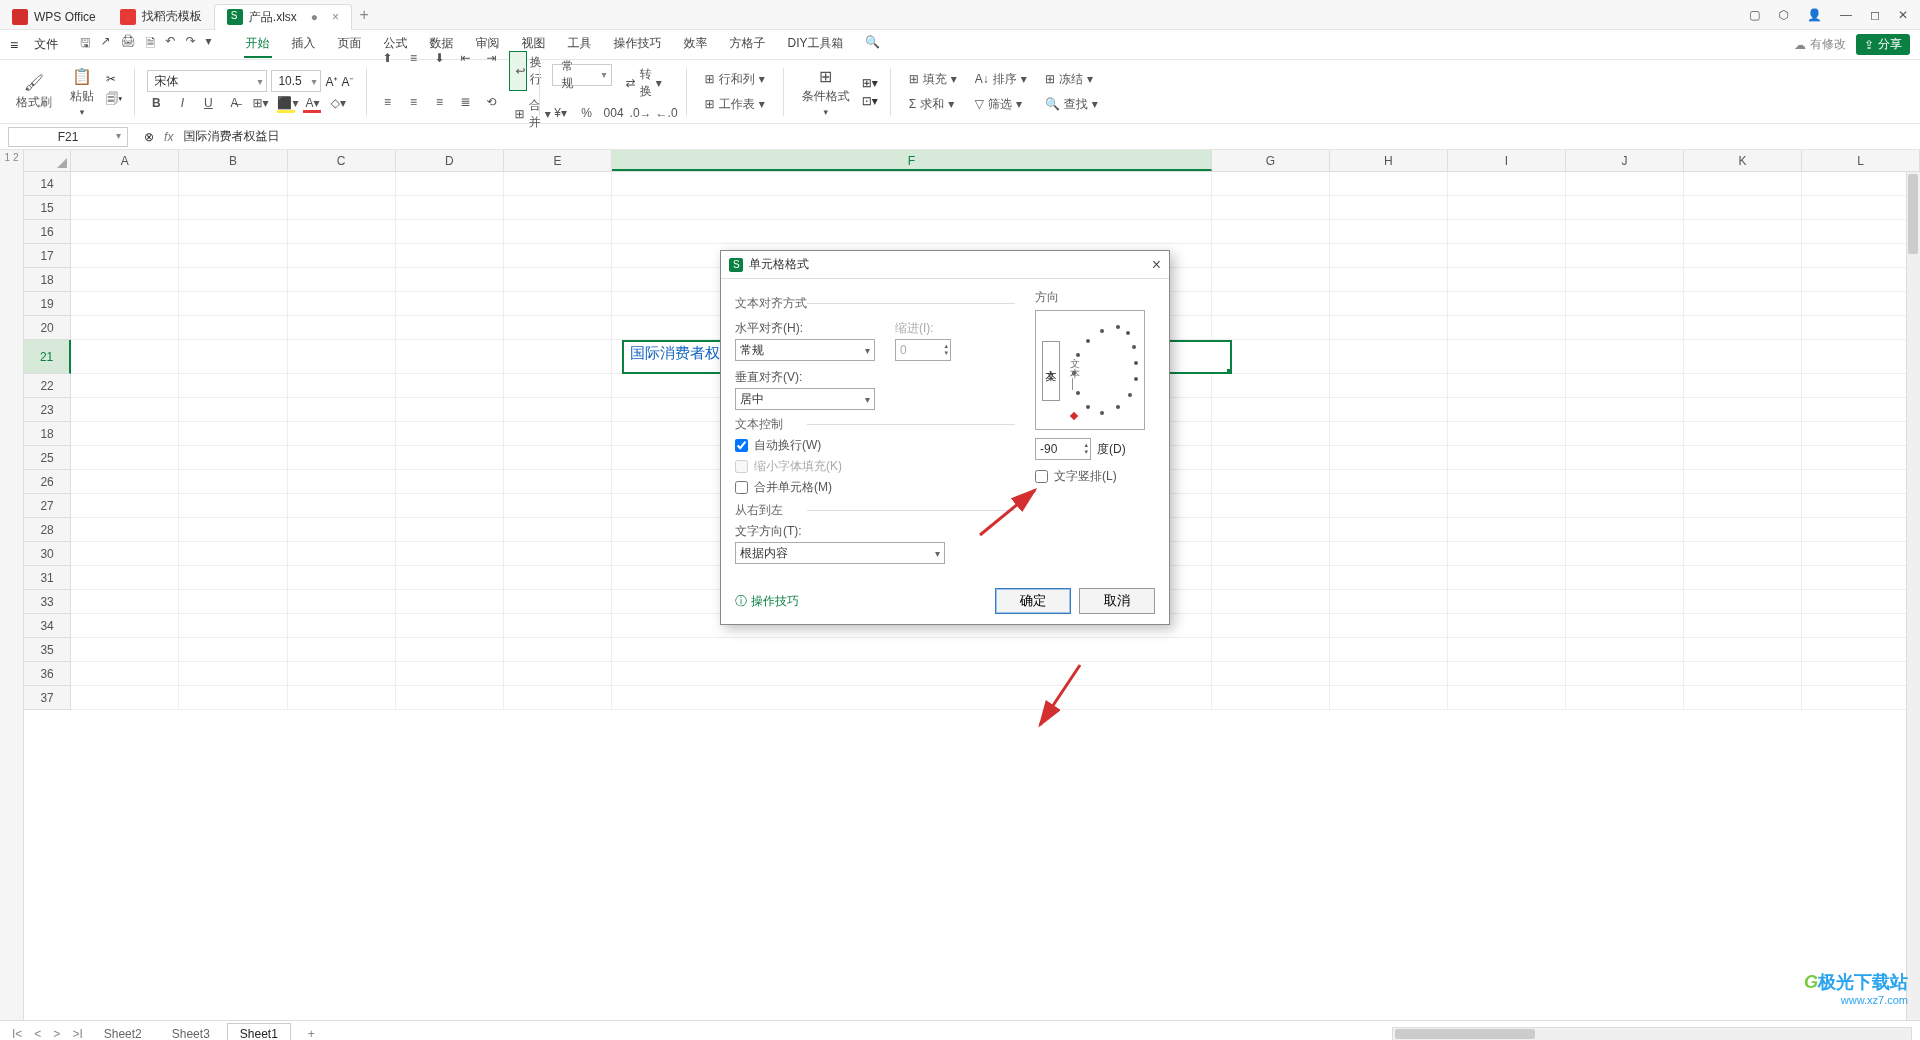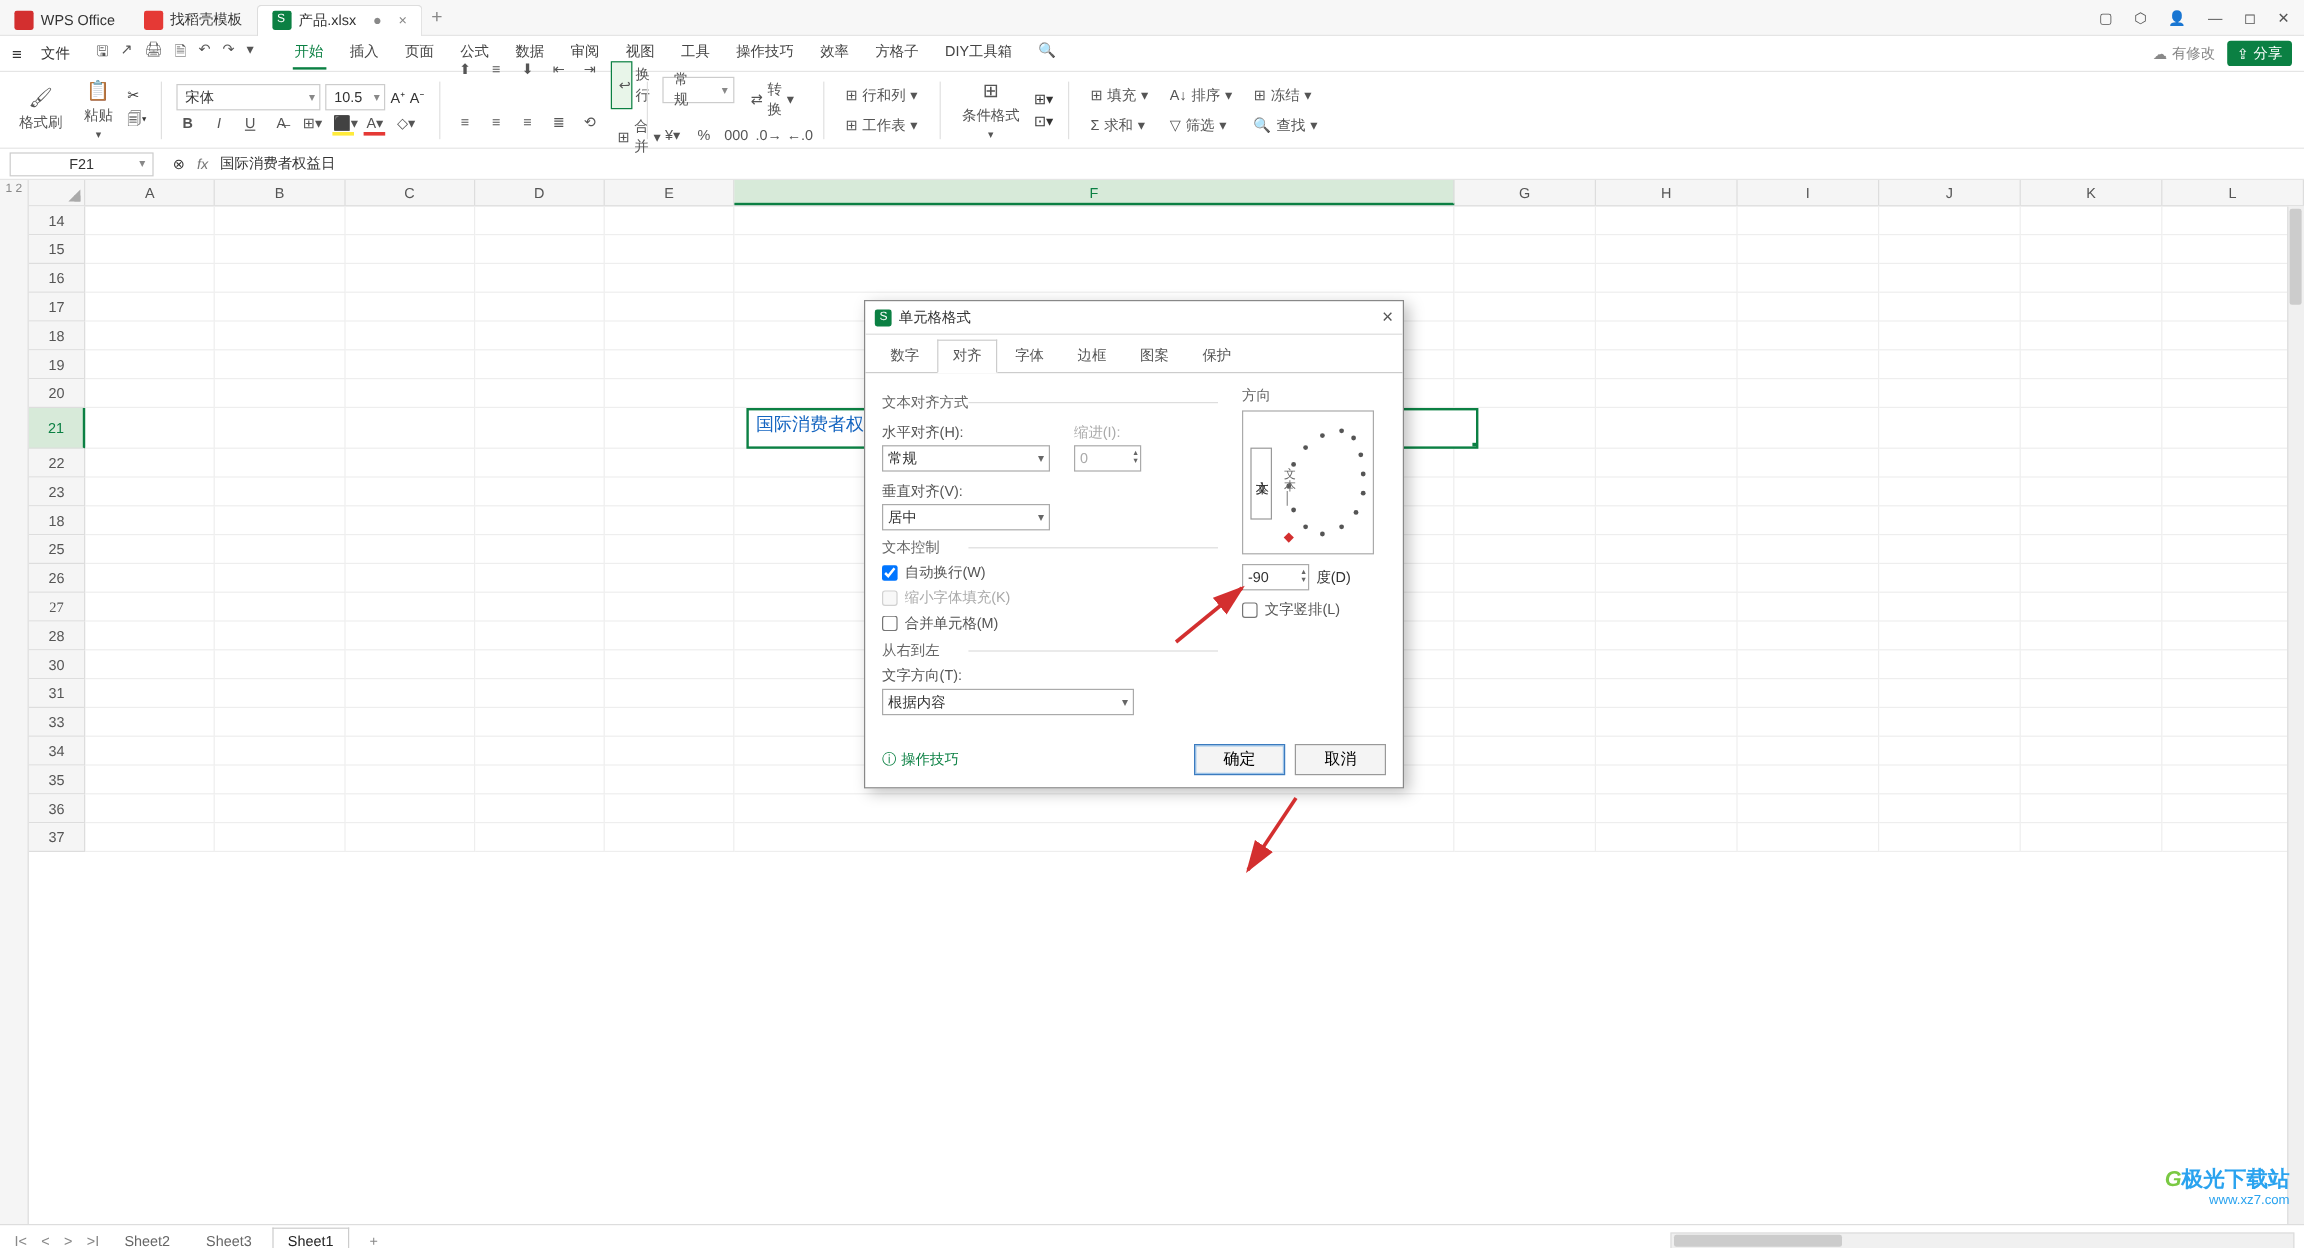--- a/index.html
+++ b/index.html
@@ -239,21 +239,21 @@
   <div class="rgroup">
     <div class="iconrow">
       <div class="combo" style="width:60px">
           <span>常规</span>
         </div>
       <span class="rbtn small">⇄ <span>转换</span>▾</span>
     </div>
     <div class="iconrow">
       <span>¥▾</span>
       <span>%</span>
-      <span>000</span>
+      <span>004</span>
       <span>.0→</span>
       <span>←.0</span>
     </div>
   </div>
   <div class="rsep"></div>
   <div class="rgroup">
     <span class="rbtn small">⊞ <span>行和列</span>▾</span>
     <span class="rbtn small">⊞ <span>工作表</span>▾</span>
   </div>
   <div class="rsep"></div>
@@ -500,21 +500,21 @@
           <div class="cell" style="width: 110px;"></div>
           <div class="cell" style="width: 610px;"></div>
           <div class="cell" style="width: 120px;"></div>
           <div class="cell" style="width: 120px;"></div>
           <div class="cell" style="width: 120px;"></div>
           <div class="cell" style="width: 120px;"></div>
           <div class="cell" style="width: 120px;"></div>
           <div class="cell" style="width: 120px;"></div>
         </div>
         <div class="row" style="height: 24px;">
-          <div class="rowhead" style="line-height: 24px; font-family: Liberation Serif, serif;">27</div>
+          <div class="rowhead" style="line-height: 24px;">27</div>
           <div class="cell" style="width: 110px;"></div>
           <div class="cell" style="width: 110px;"></div>
           <div class="cell" style="width: 110px;"></div>
           <div class="cell" style="width: 110px;"></div>
           <div class="cell" style="width: 110px;"></div>
           <div class="cell" style="width: 610px;"></div>
           <div class="cell" style="width: 120px;"></div>
           <div class="cell" style="width: 120px;"></div>
           <div class="cell" style="width: 120px;"></div>
           <div class="cell" style="width: 120px;"></div>
@@ -647,28 +647,20 @@
         <div class="thumb"></div>
       </div>
   </div>
 </div>
 
 <div class="dialog">
   <div class="dlg-title">
     <span class="icon icon-sheet"></span>
     <span>单元格格式</span>
     <span class="dlg-close">×</span>
-  </div>
-  <div class="dlg-tabs">
-    <span class="dlg-tab">数字</span>
-    <span class="dlg-tab active">对齐</span>
-    <span class="dlg-tab">字体</span>
-    <span class="dlg-tab">边框</span>
-    <span class="dlg-tab">图案</span>
-    <span class="dlg-tab">保护</span>
   </div>
   <div class="dlg-body">
     <div class="dlg-left">
       <div class="fieldset-label">文本对齐方式</div>
       <div style="display:flex;gap:20px">
         <div class="field">
           <label>水平对齐(H):</label>
           <div class="select">
               <span>常规</span>
             </div>

